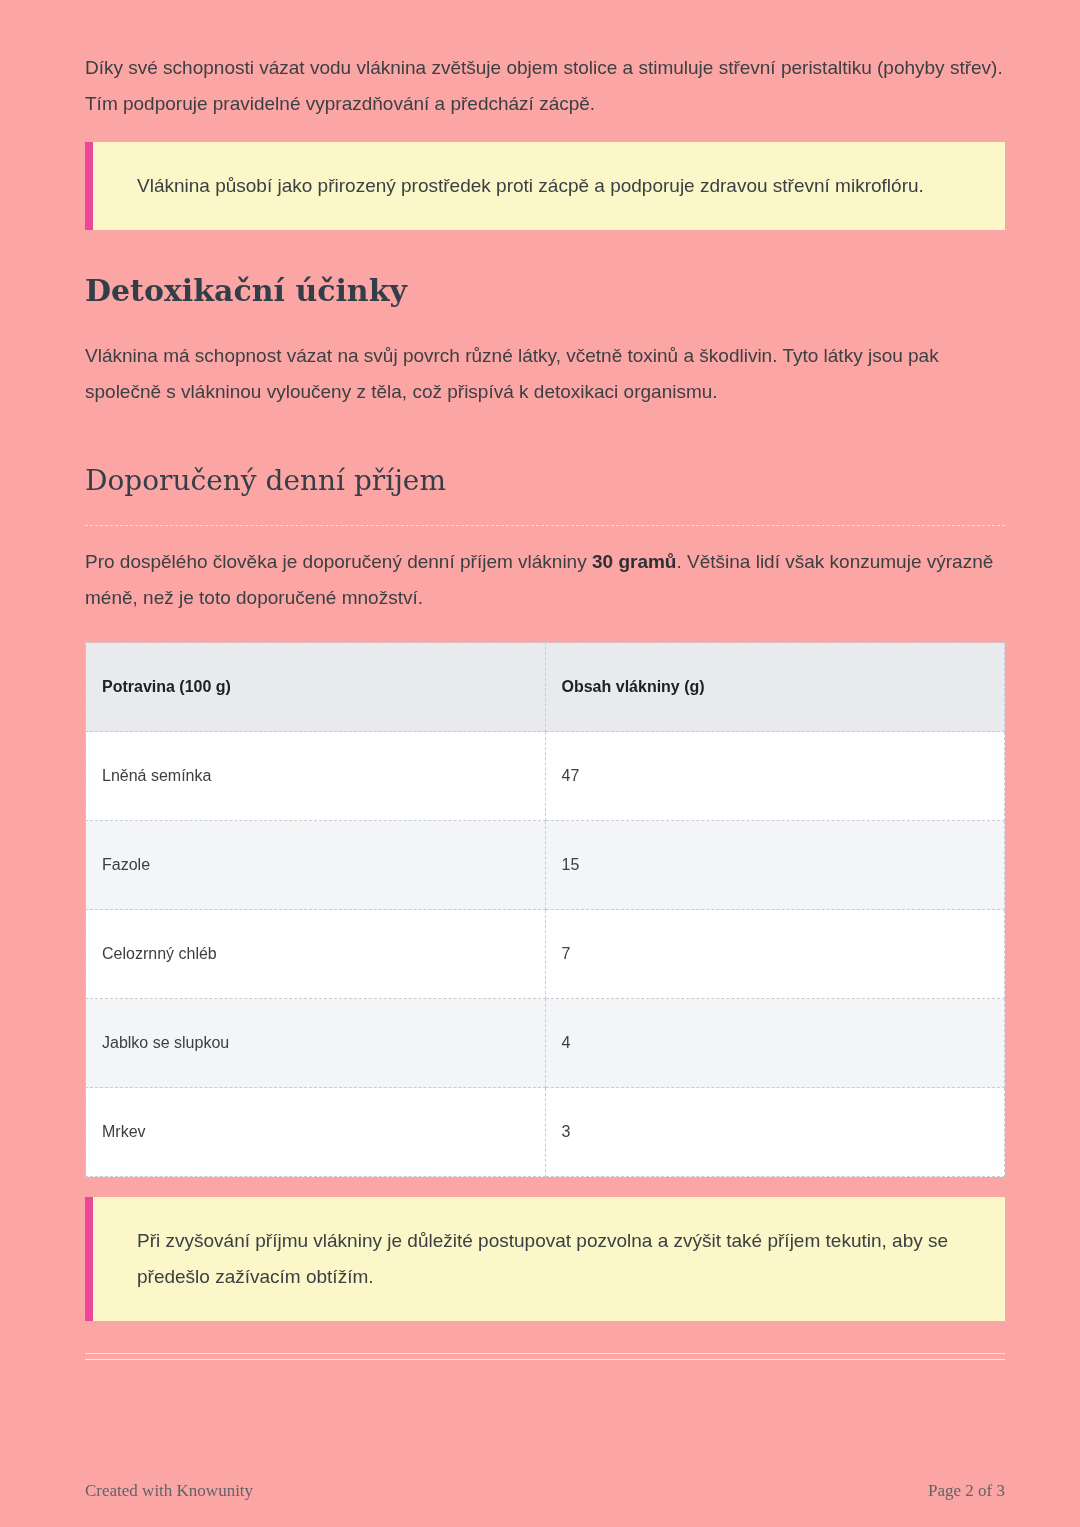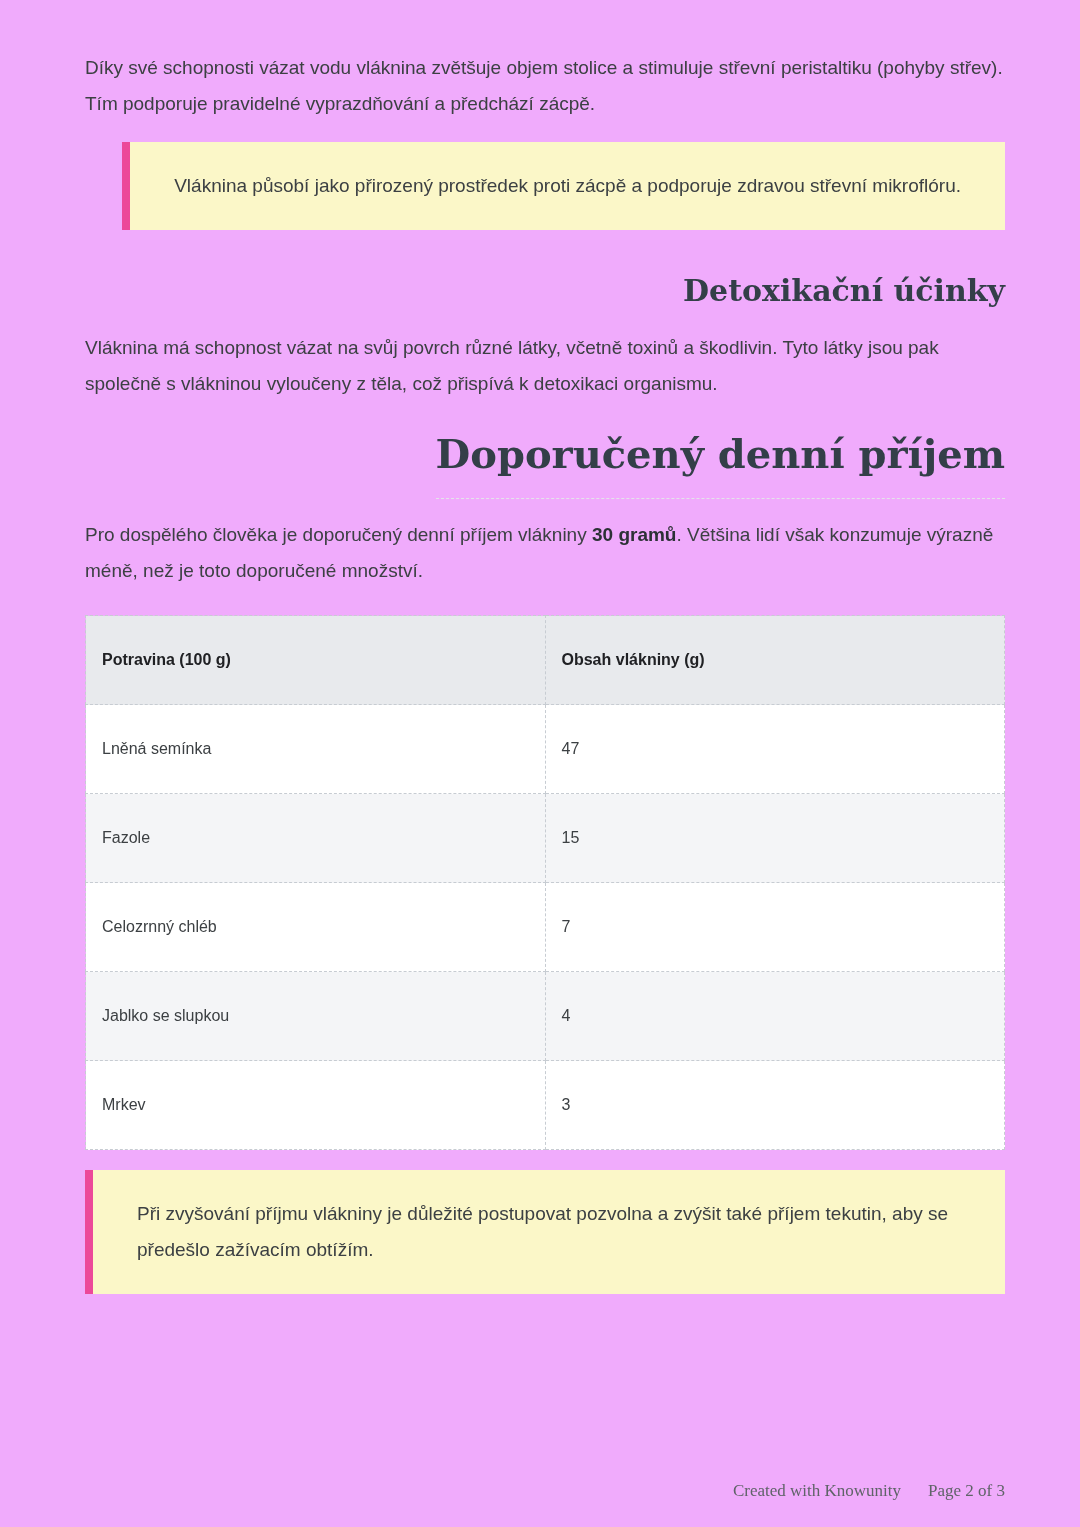--- a/index.html
+++ b/index.html
@@ -5,25 +5,24 @@
   * { margin: 0; padding: 0; box-sizing: border-box; }
   html, body { background: #ffffff; }
   body {
     font-family: "Liberation Sans", sans-serif;
     color: #3c4043;
   }
   .page {
     width: 1080px;
     min-height: 1527px;
     margin: 0 auto;
-    background: #f0abfc;
+    background: #fca5a5;
     padding: 50px 75px 26px 85px;
     display: flex;
     flex-direction: column;
-    align-items: flex-end;
   }
   .body-text {
     font-size: 19px;
     line-height: 36px;
     color: #3c4043;
   }
   .callout {
     background: #fbf7c8;
     border-left: 8px solid #ec4899;
     padding: 26px 44px;
@@ -33,29 +32,29 @@
     font-size: 19px;
     line-height: 36px;
     color: #3c4043;
   }
   h2.section-heading {
     font-family: "DejaVu Serif", "Liberation Serif", serif;
     font-size: 30px;
     font-weight: 700;
     color: #333f48;
     margin-top: 42px;
-    margin-bottom: 20px;
+    margin-bottom: 28px;
     line-height: 38px;
   }
   h1.page-heading {
     font-family: "DejaVu Serif", "Liberation Serif", serif;
-    font-size: 40px;
-    font-weight: 700;
+    font-size: 28px;
+    font-weight: 400;
     color: #333f48;
-    margin-top: 28px;
+    margin-top: 47px;
     line-height: 48px;
     padding-bottom: 20px;
     border-bottom: 1px dashed #e3e5e8;
     margin-bottom: 18px;
   }
   .intake-paragraph strong { font-weight: 700; color: #2c3136; }
   table.fiber-table {
     width: 100%;
     border-collapse: collapse;
     margin-top: 26px;

